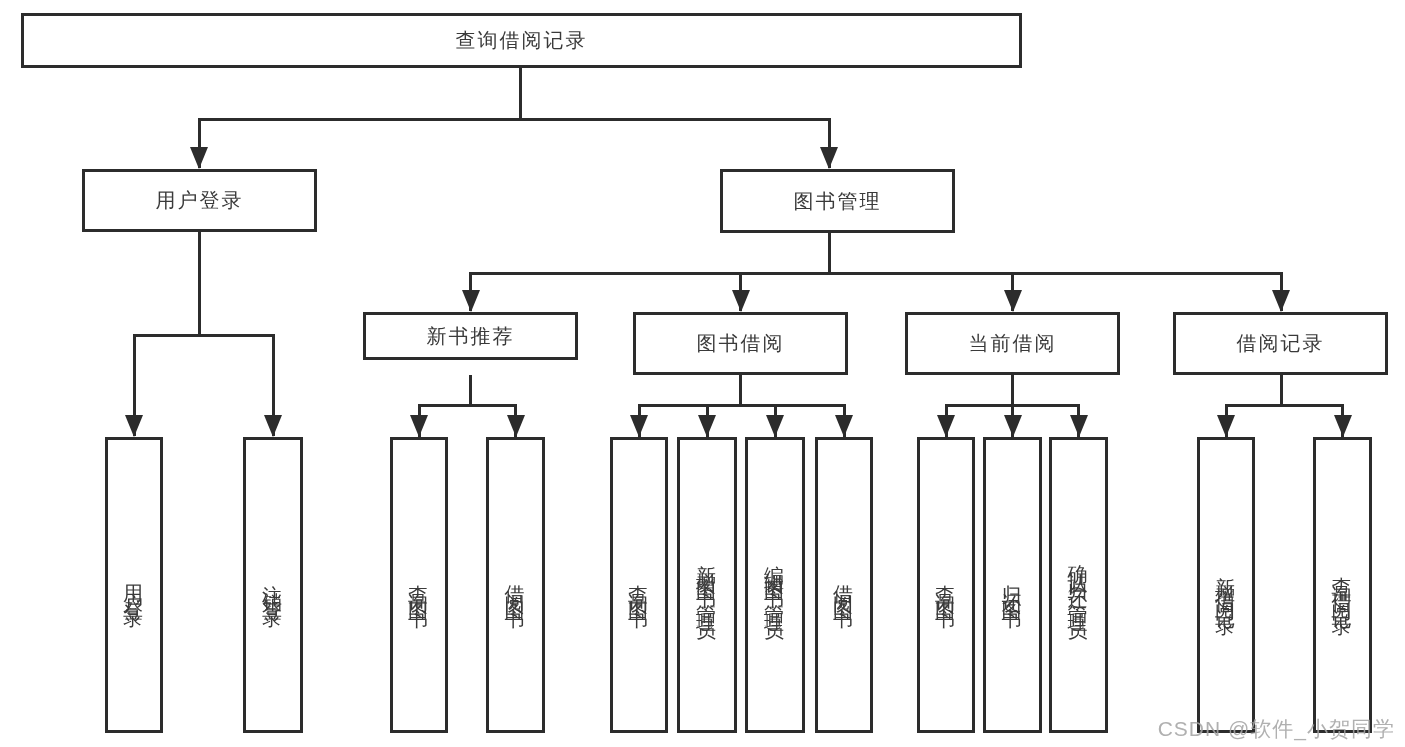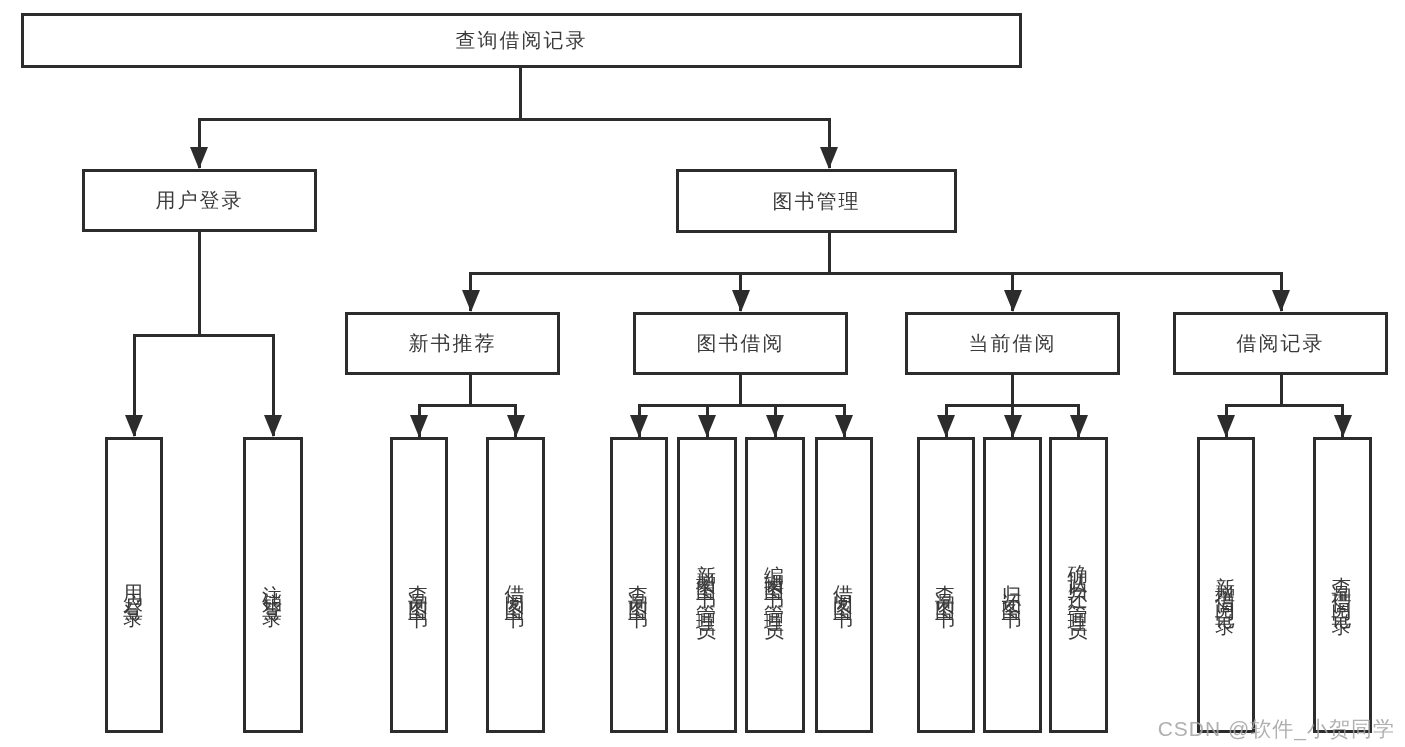--- a/index.html
+++ b/index.html
@@ -57,25 +57,25 @@
 
 <div class="stage">
 
   <div class="node" style="left:21px;top:13px;width:1001px;height:55px">
     <span class="lbl">查询借阅记录</span>
   </div>
 
   <div class="node" style="left:82px;top:169px;width:235px;height:63px">
     <span class="lbl">用户登录</span>
   </div>
-  <div class="node" style="left:676px;top:169px;width:281px;height:64px">
+  <div class="node" style="left:720px;top:169px;width:235px;height:64px">
     <span class="lbl">图书管理</span>
   </div>
 
-  <div class="node" style="left:345px;top:312px;width:215px;height:63px">
+  <div class="node" style="left:363px;top:312px;width:215px;height:48px">
     <span class="lbl">新书推荐</span>
   </div>
   <div class="node" style="left:905px;top:312px;width:215px;height:63px">
     <span class="lbl">当前借阅</span>
   </div>
   <div class="node" style="left:633px;top:312px;width:215px;height:63px">
     <span class="lbl">图书借阅</span>
   </div>
   <div class="node" style="left:1173px;top:312px;width:215px;height:63px">
     <span class="lbl">借阅记录</span>

